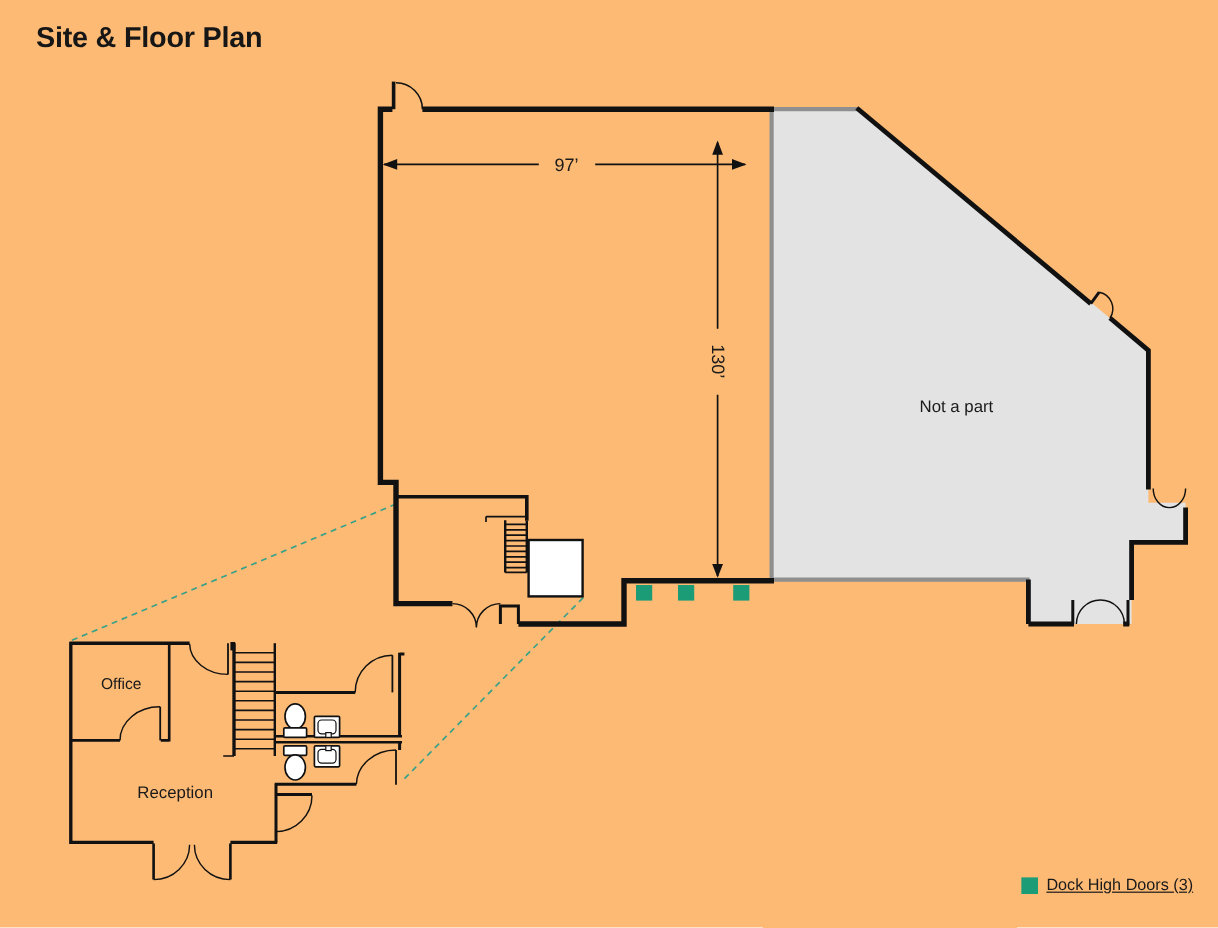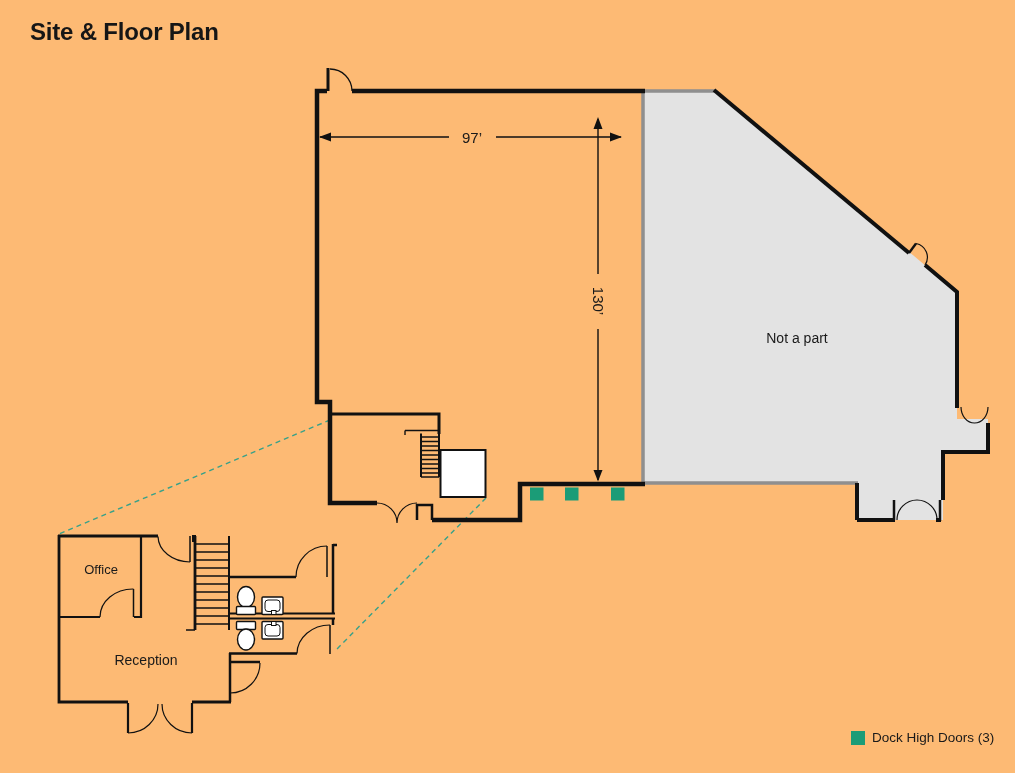--- a/index.html
+++ b/index.html
@@ -5,21 +5,21 @@
   html,body{margin:0;padding:0;background:#ffffff;}
   .canvas{position:relative;width:1015px;height:773px;background:#fdba74;overflow:hidden;
           font-family:"Liberation Sans","DejaVu Sans",sans-serif;}
   .page-title{position:absolute;left:30px;top:18px;margin:0;font-size:24px;line-height:1.2;
               font-weight:700;color:#161616;letter-spacing:-0.2px;}
   svg text{font-family:"Liberation Sans","DejaVu Sans",sans-serif;fill:#1a1a1a;}
   .dim-label{font-size:15px;}
   .room-label{font-size:13px;}
   .area-label{font-size:14px;}
   .legend{position:absolute;left:851px;top:730px;display:flex;align-items:center;gap:7px;}
-  .legend-label{font-size:13.5px;color:#1a1a1a;white-space:nowrap;}
+  .legend-label{font-size:13.5px;color:#1a1a1a;white-space:nowrap;text-decoration:underline;}
 </style>
 </head>
 <body>
 
 <div class="canvas">
 
   <h1 class="page-title">Site &amp; Floor Plan</h1>
 
   <svg width="1015" height="773" viewBox="0 0 1015 773">
 

